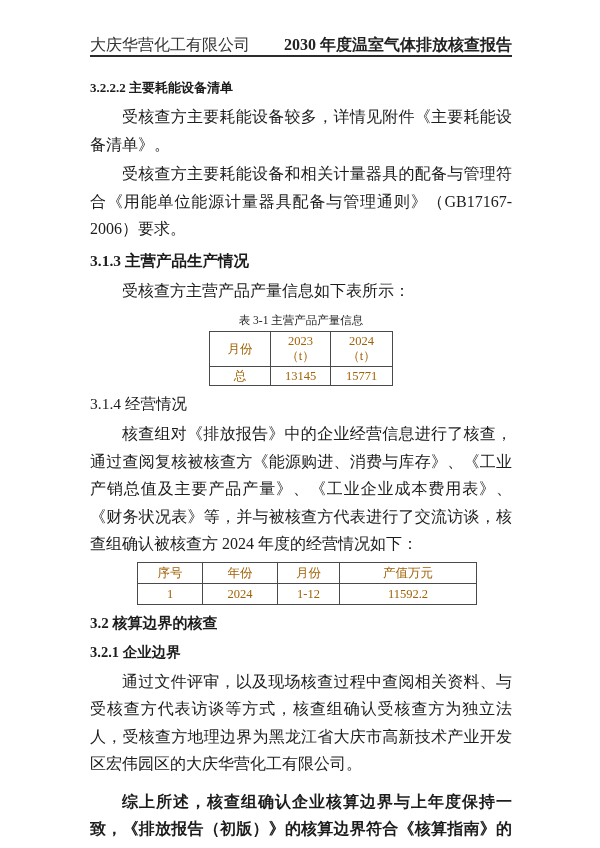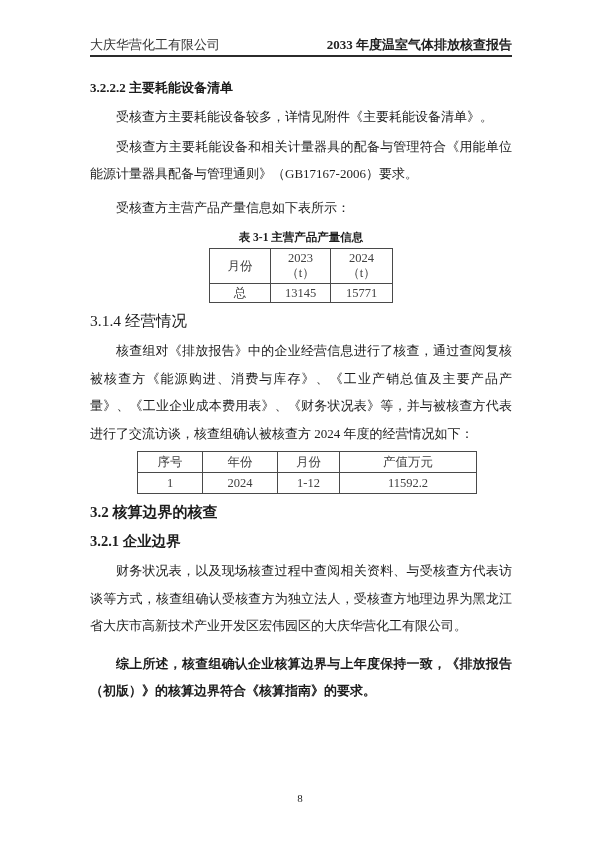--- a/index.html
+++ b/index.html
@@ -13,21 +13,21 @@
     padding: 38px 88px 0 90px;
     font-family: "Liberation Serif", "DejaVu Serif", serif;
     color: #1c1c1c;
     overflow: hidden;
   }
   
   .page-header {
     display: flex;
     justify-content: space-between;
     align-items: flex-end;
-    font-size: 13px;
+    font-size: 16px;
     line-height: 14px;
     color: #333;
     padding-bottom: 3px;
     border-bottom: 2px solid #2b2b2b;
   }
   .page-header .right { font-weight: bold; color: #222; }
   
   .h-small {
     font-size: 13px;
     font-weight: bold;
@@ -48,37 +48,37 @@
     margin: 8px 0 0 0;
   }
   .h-mid2 {
     font-size: 14.5px;
     font-weight: bold;
     line-height: 19px;
     margin: 10px 0 0 0;
   }
   
   .para {
-    font-size: 13px;
+    font-size: 16px;
     line-height: 27.5px;
     text-align: justify;
     text-indent: 2em;
     margin: 2px 0 0 0;
   }
   .para.first { margin-top: 6px; }
   .para.bold { font-weight: bold; margin-top: 10px; }
   
   .tbl-caption {
     font-size: 11.5px;
-    font-weight: bold;
+    font-weight: normal;
     text-align: center;
     line-height: 16px;
     margin-top: 8px;
   }
-  table { border-collapse: collapse; font-size: 12.5px; color: #404040; }
+  table { border-collapse: collapse; font-size: 12.5px; color: #a16207; }
   td { border: 1px solid #4a4a4a; text-align: center; vertical-align: middle; padding: 0 6px; }
   .tbl-production { margin: 3px auto 0 auto; }
   .tbl-production td { height: 18px; line-height: 15px; }
   .tbl-production .c0 { width: 48px; }
   .tbl-production .c1 { width: 47px; text-align: center; }
   .tbl-production .c2 { width: 49px; }
   .tbl-production .hdr td { padding-top: 2px; padding-bottom: 2px; }
   .tbl-operation { margin: 4px 0 0 47px; padding-left: 42px; }
   .tbl-operation td { height: 20px; line-height: 20px; }
   .tbl-operation .c0 { width: 52px; }
@@ -95,27 +95,28 @@
     color: #222;
   }
 </style>
 </head>
 <body>
 
 <div class="page">
 
   <div class="page-header">
     <span class="left">大庆华营化工有限公司</span>
-    <span class="right">2033 年度温室气体排放核查报告</span>
+    <span class="right">2030 年度温室气体排放核查报告</span>
   </div>
 
   <div class="h-small">3.2.2.2 主要耗能设备清单</div>
   <p class="para first">受核查方主要耗能设备较多，详情见附件《主要耗能设备清单》。</p>
   <p class="para">受核查方主要耗能设备和相关计量器具的配备与管理符合《用能单位能源计量器具配备与管理通则》（GB17167-2006）要求。</p>
 
+  <div class="h-large">3.1.3 主营产品生产情况</div>
   <p class="para first">受核查方主营产品产量信息如下表所示：</p>
 
   <div class="tbl-caption">表 3-1 主营产品产量信息</div>
   <table class="tbl-production">
     <tbody>
         <tr class="hdr">
       <td class="c0">月份</td>
       <td class="c1">
         <div>2023</div>
         <div>（t）</div>
@@ -150,18 +151,18 @@
       <td class="c2">1-12</td>
       <td class="c3">11592.2</td>
     </tr>
   </tbody>
     </table>
 
 
   <div class="h-mid">3.2 核算边界的核查</div>
 
   <div class="h-mid2">3.2.1 企业边界</div>
-  <p class="para first">财务状况表，以及现场核查过程中查阅相关资料、与受核查方代表访谈等方式，核查组确认受核查方为独立法人，受核查方地理边界为黑龙江省大庆市高新技术产业开发区宏伟园区的大庆华营化工有限公司。</p>
+  <p class="para first">通过文件评审，以及现场核查过程中查阅相关资料、与受核查方代表访谈等方式，核查组确认受核查方为独立法人，受核查方地理边界为黑龙江省大庆市高新技术产业开发区宏伟园区的大庆华营化工有限公司。</p>
   <p class="para bold">综上所述，核查组确认企业核算边界与上年度保持一致，《排放报告（初版）》的核算边界符合《核算指南》的要求。</p>
 
   <div class="page-footer">8</div>
 
 </div>
 
 </body></html>

